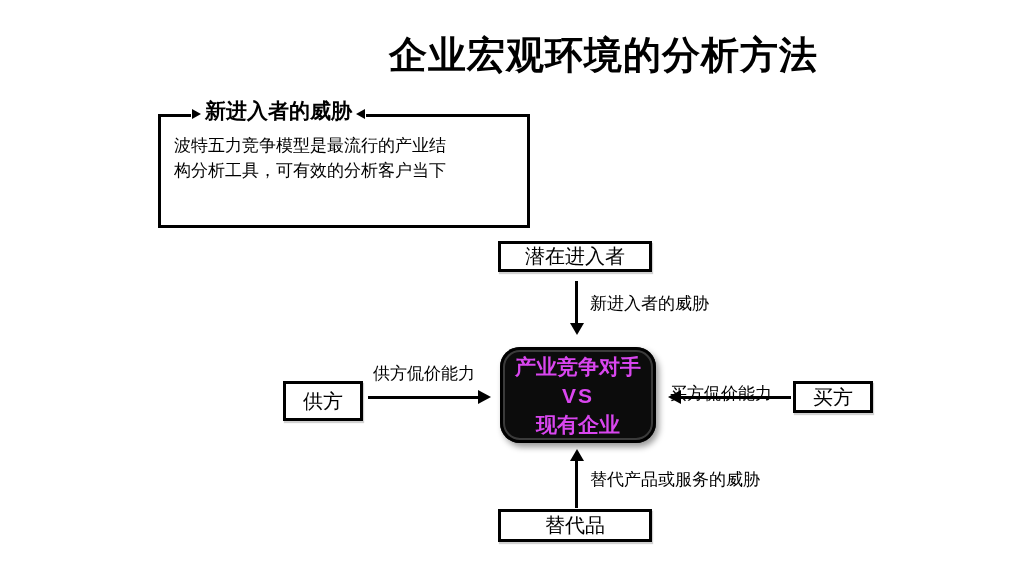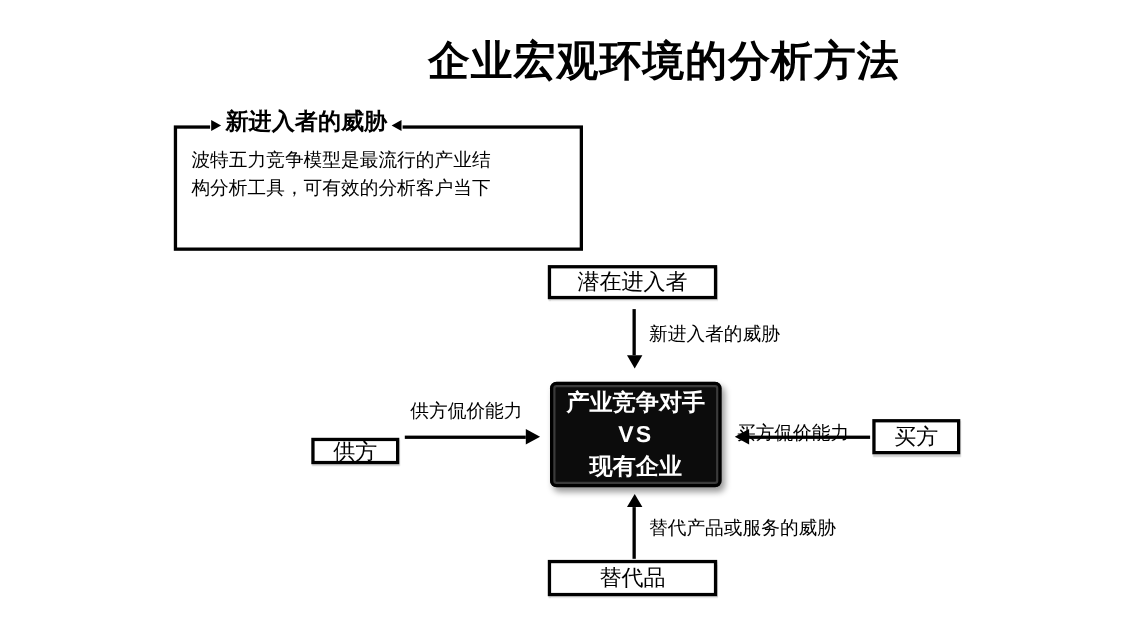--- a/index.html
+++ b/index.html
@@ -69,35 +69,35 @@
     background: #fff;
     display: flex;
     align-items: center;
     justify-content: center;
     font-size: 20px;
     font-weight: normal;
     box-shadow: 1px 2px 1px rgba(0,0,0,0.18);
     white-space: nowrap;
   }
   .node-potential   { left: 498px; top: 241px; width: 154px; height: 31px; }
-  .node-suppliers   { left: 283px; top: 398px; width: 80px;  height: 24px; }
+  .node-suppliers   { left: 283px; top: 381px; width: 80px;  height: 40px; }
   .node-buyers      { left: 793px; top: 381px; width: 80px;  height: 32px; }
   .node-substitutes { left: 498px; top: 509px; width: 154px; height: 33px; }
 
   
   .node-center {
     left: 500px; top: 347px;
     width: 156px; height: 96px;
-    border-radius: 6px;
+    border-radius: 20px;
     background: #0c0c0c;
     box-shadow:
       inset 0 0 0 3px #000,
       inset 0 0 0 5px rgba(160,160,160,0.32),
       3px 4px 6px rgba(0,0,0,0.40);
-    color: #ffffff;
+    color: #d946ef;
     display: flex;
     flex-direction: column;
     align-items: center;
     justify-content: center;
     font-size: 21px;
     font-weight: bold;
     line-height: 29px;
     text-align: center;
     white-space: nowrap;
   }

